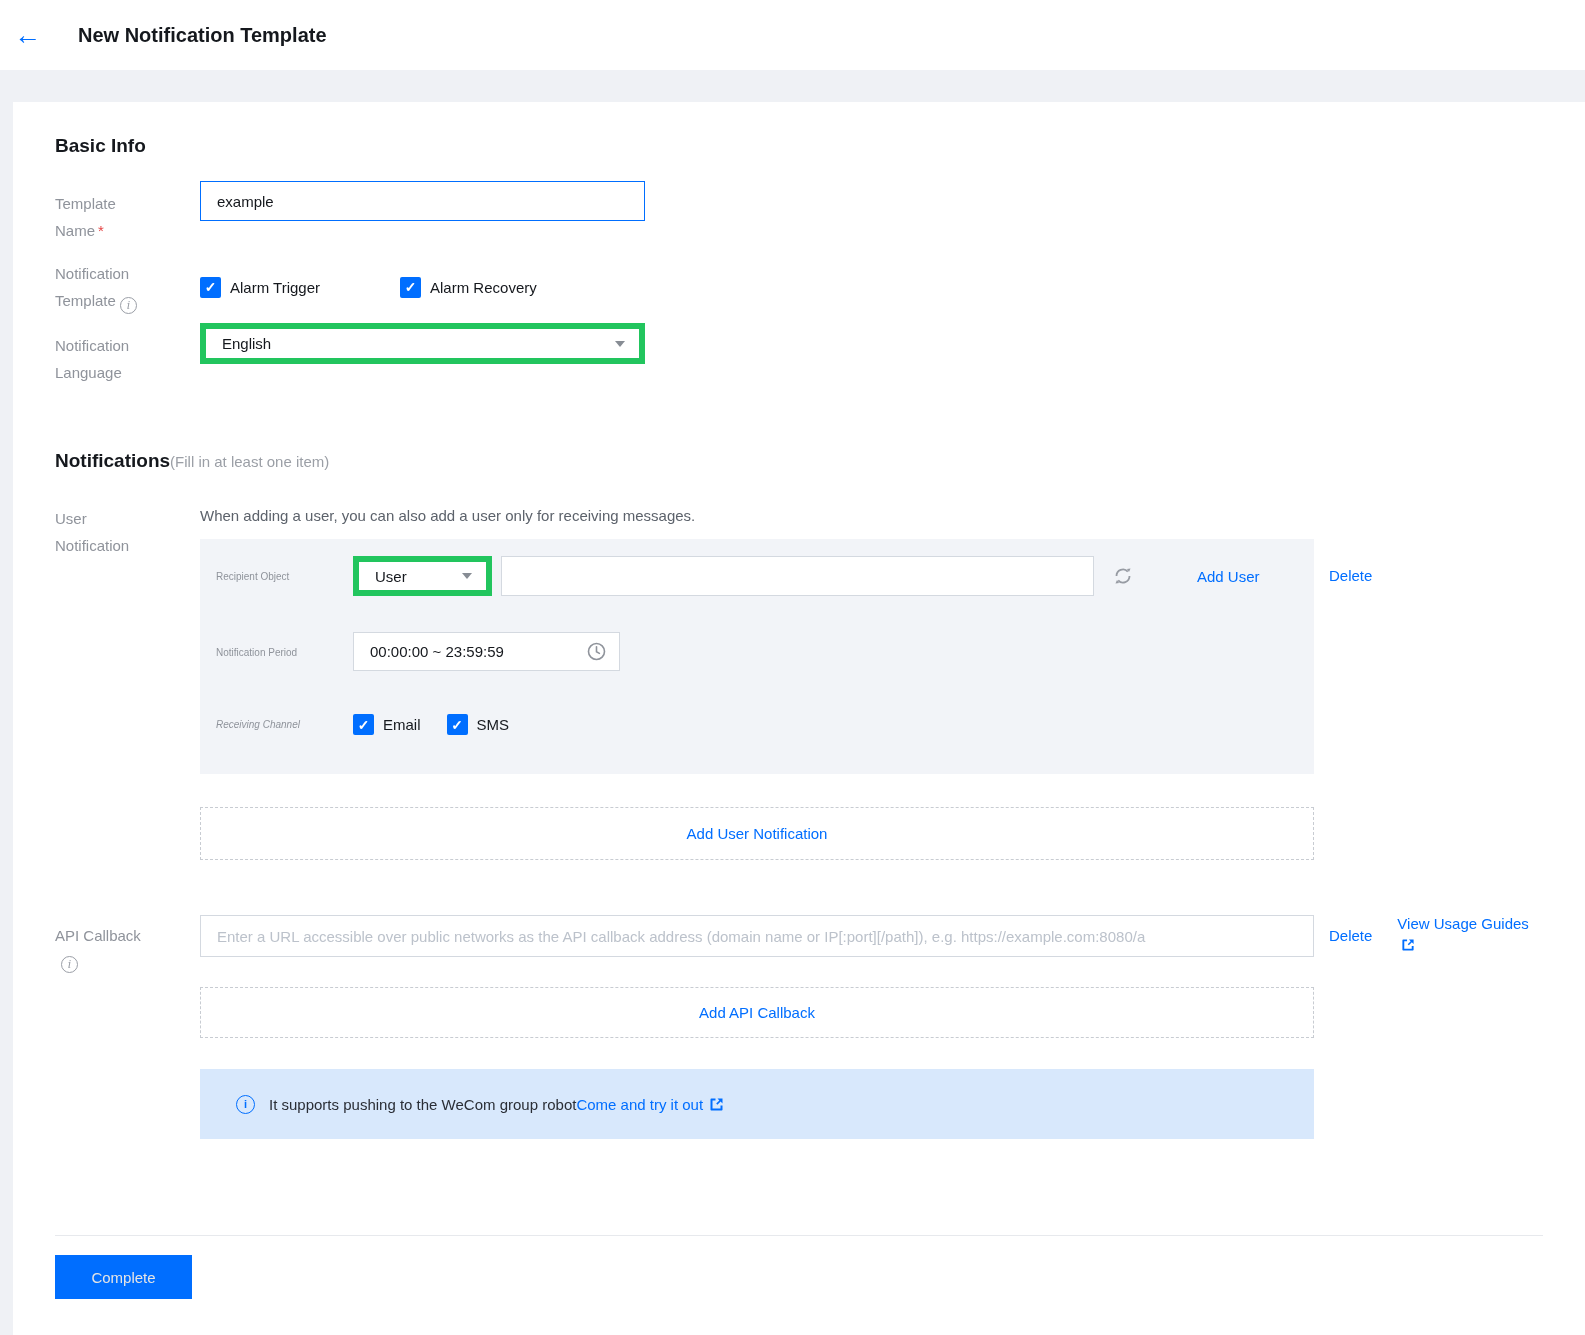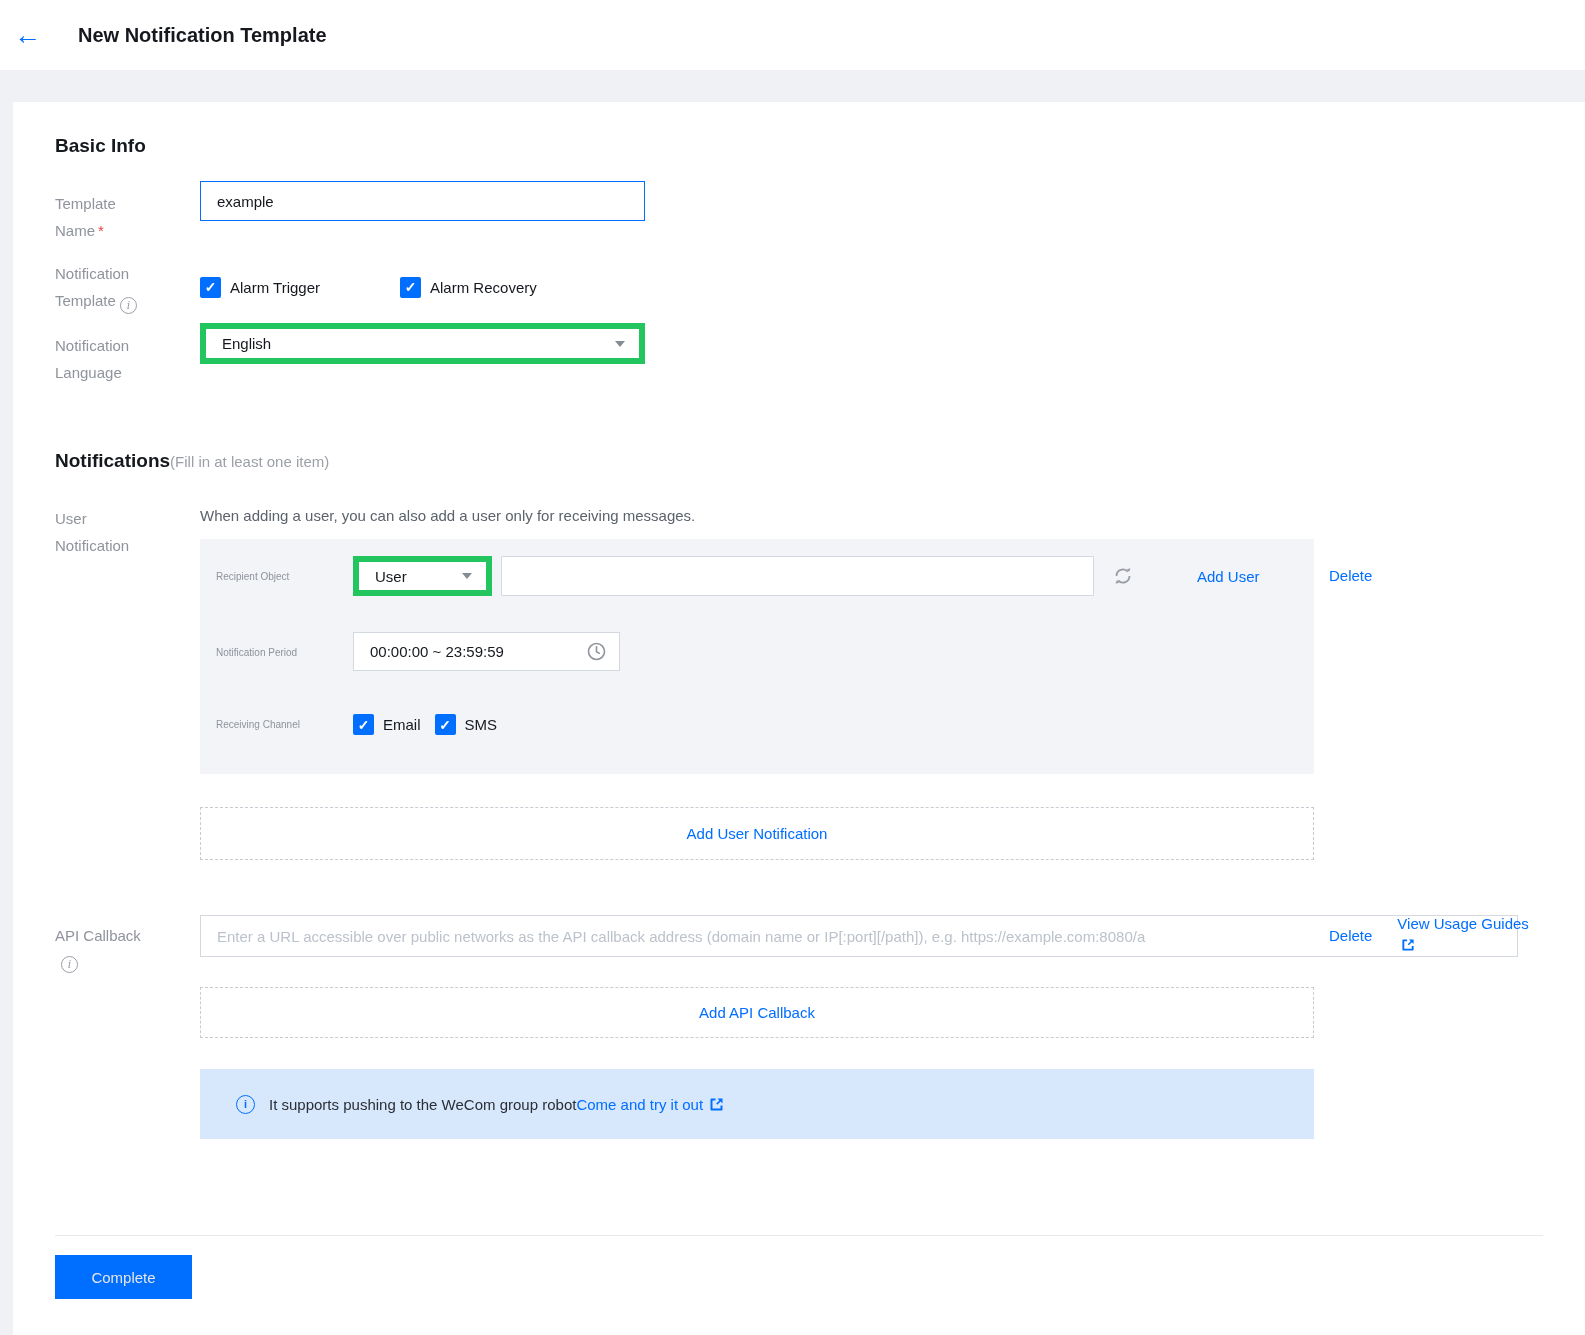--- a/index.html
+++ b/index.html
@@ -55,21 +55,21 @@
   .cb { display:inline-flex; align-items:center; font-size:15px; color:#15181d; cursor:pointer; }
   .cb .box {
     width:21px; height:21px; background:var(--accent); border-radius:2px; margin-right:9px;
     position:relative; flex:none;
   }
   .cb .box::after {
     content:"✓"; position:absolute; inset:0; color:#fff; font-size:14px; font-weight:bold;
     display:flex; align-items:center; justify-content:center;
   }
   .mr80 { margin-right:80px; }
-  .mr30 { margin-right:14px; }
+  .mr30 { margin-right:26px; }
 
   .info-i {
     display:inline-flex; width:17px; height:17px; border:1.5px solid #9a9ea6; border-radius:50%;
     color:#9a9ea6; font-size:11px; align-items:center; justify-content:center;
     font-family:"DejaVu Serif", serif; font-style:italic; vertical-align:-3px; cursor:pointer;
   }
   .info-i.blue { border-color:var(--accent); color:var(--accent); width:19px; height:19px; font-weight:bold; }
 
   
   .note-row { display:flex; }
@@ -98,21 +98,21 @@
 
   .dashed-btn {
     border:1px dashed #c8ccd2; height:53px; margin-top:33px;
     display:flex; align-items:center; justify-content:center;
     color:var(--accent); font-size:15px; cursor:pointer; background:#fff;
   }
   .dashed-btn.api { margin-top:30px; height:51px; }
 
   .api-label-col { width:110px; margin-right:35px; flex:none; color:#8f939b; font-size:15px; line-height:21px; padding-top:10px; }
   .api-label-col .info-i { margin-top:10px; margin-left:6px; }
-  .api-input { width:1318px; height:42px; }
+  .api-input { width:1114px; height:42px; }
 
   .banner {
     margin-top:31px; height:70px; background:#d8e8fc;
     display:flex; align-items:center; padding-left:36px; font-size:15px; color:#2a2e36;
   }
   .banner .info-i.blue { margin-right:14px; font-style:normal; font-family:"Liberation Sans",sans-serif; }
   .ext-icon { color:var(--accent); display:inline-flex; margin-left:6px; cursor:pointer; }
 
   .user-side-delete { margin-top:62px; display:inline-block; }
   .api-side { display:flex; align-items:flex-start; }
@@ -220,21 +220,21 @@
             <span style="display:inline-flex;">
               <svg width="21" height="21" viewBox="0 0 21 21">
                 <circle cx="10.5" cy="10.5" r="8" fill="none" stroke="#8f939b" stroke-width="1.6"></circle>
                 <path d="M10.5 5.8 V10.8 L13.4 12.4" fill="none" stroke="#8f939b" stroke-width="1.6" stroke-linecap="round"></path>
               </svg>
             </span>
           </div>
         </div>
 
         <div class="p-row">
-          <div class="p-label" style="padding-top:0;">
+          <div class="p-label" style="padding-top:0;font-style:italic;">
             <span>Receiving Channel</span>
           </div>
           <div class="cb-group">
             <span class="cb mr30">
               <span class="box"></span>
               <span>Email</span>
             </span>
             <span class="cb">
               <span class="box"></span>
               <span>SMS</span>

